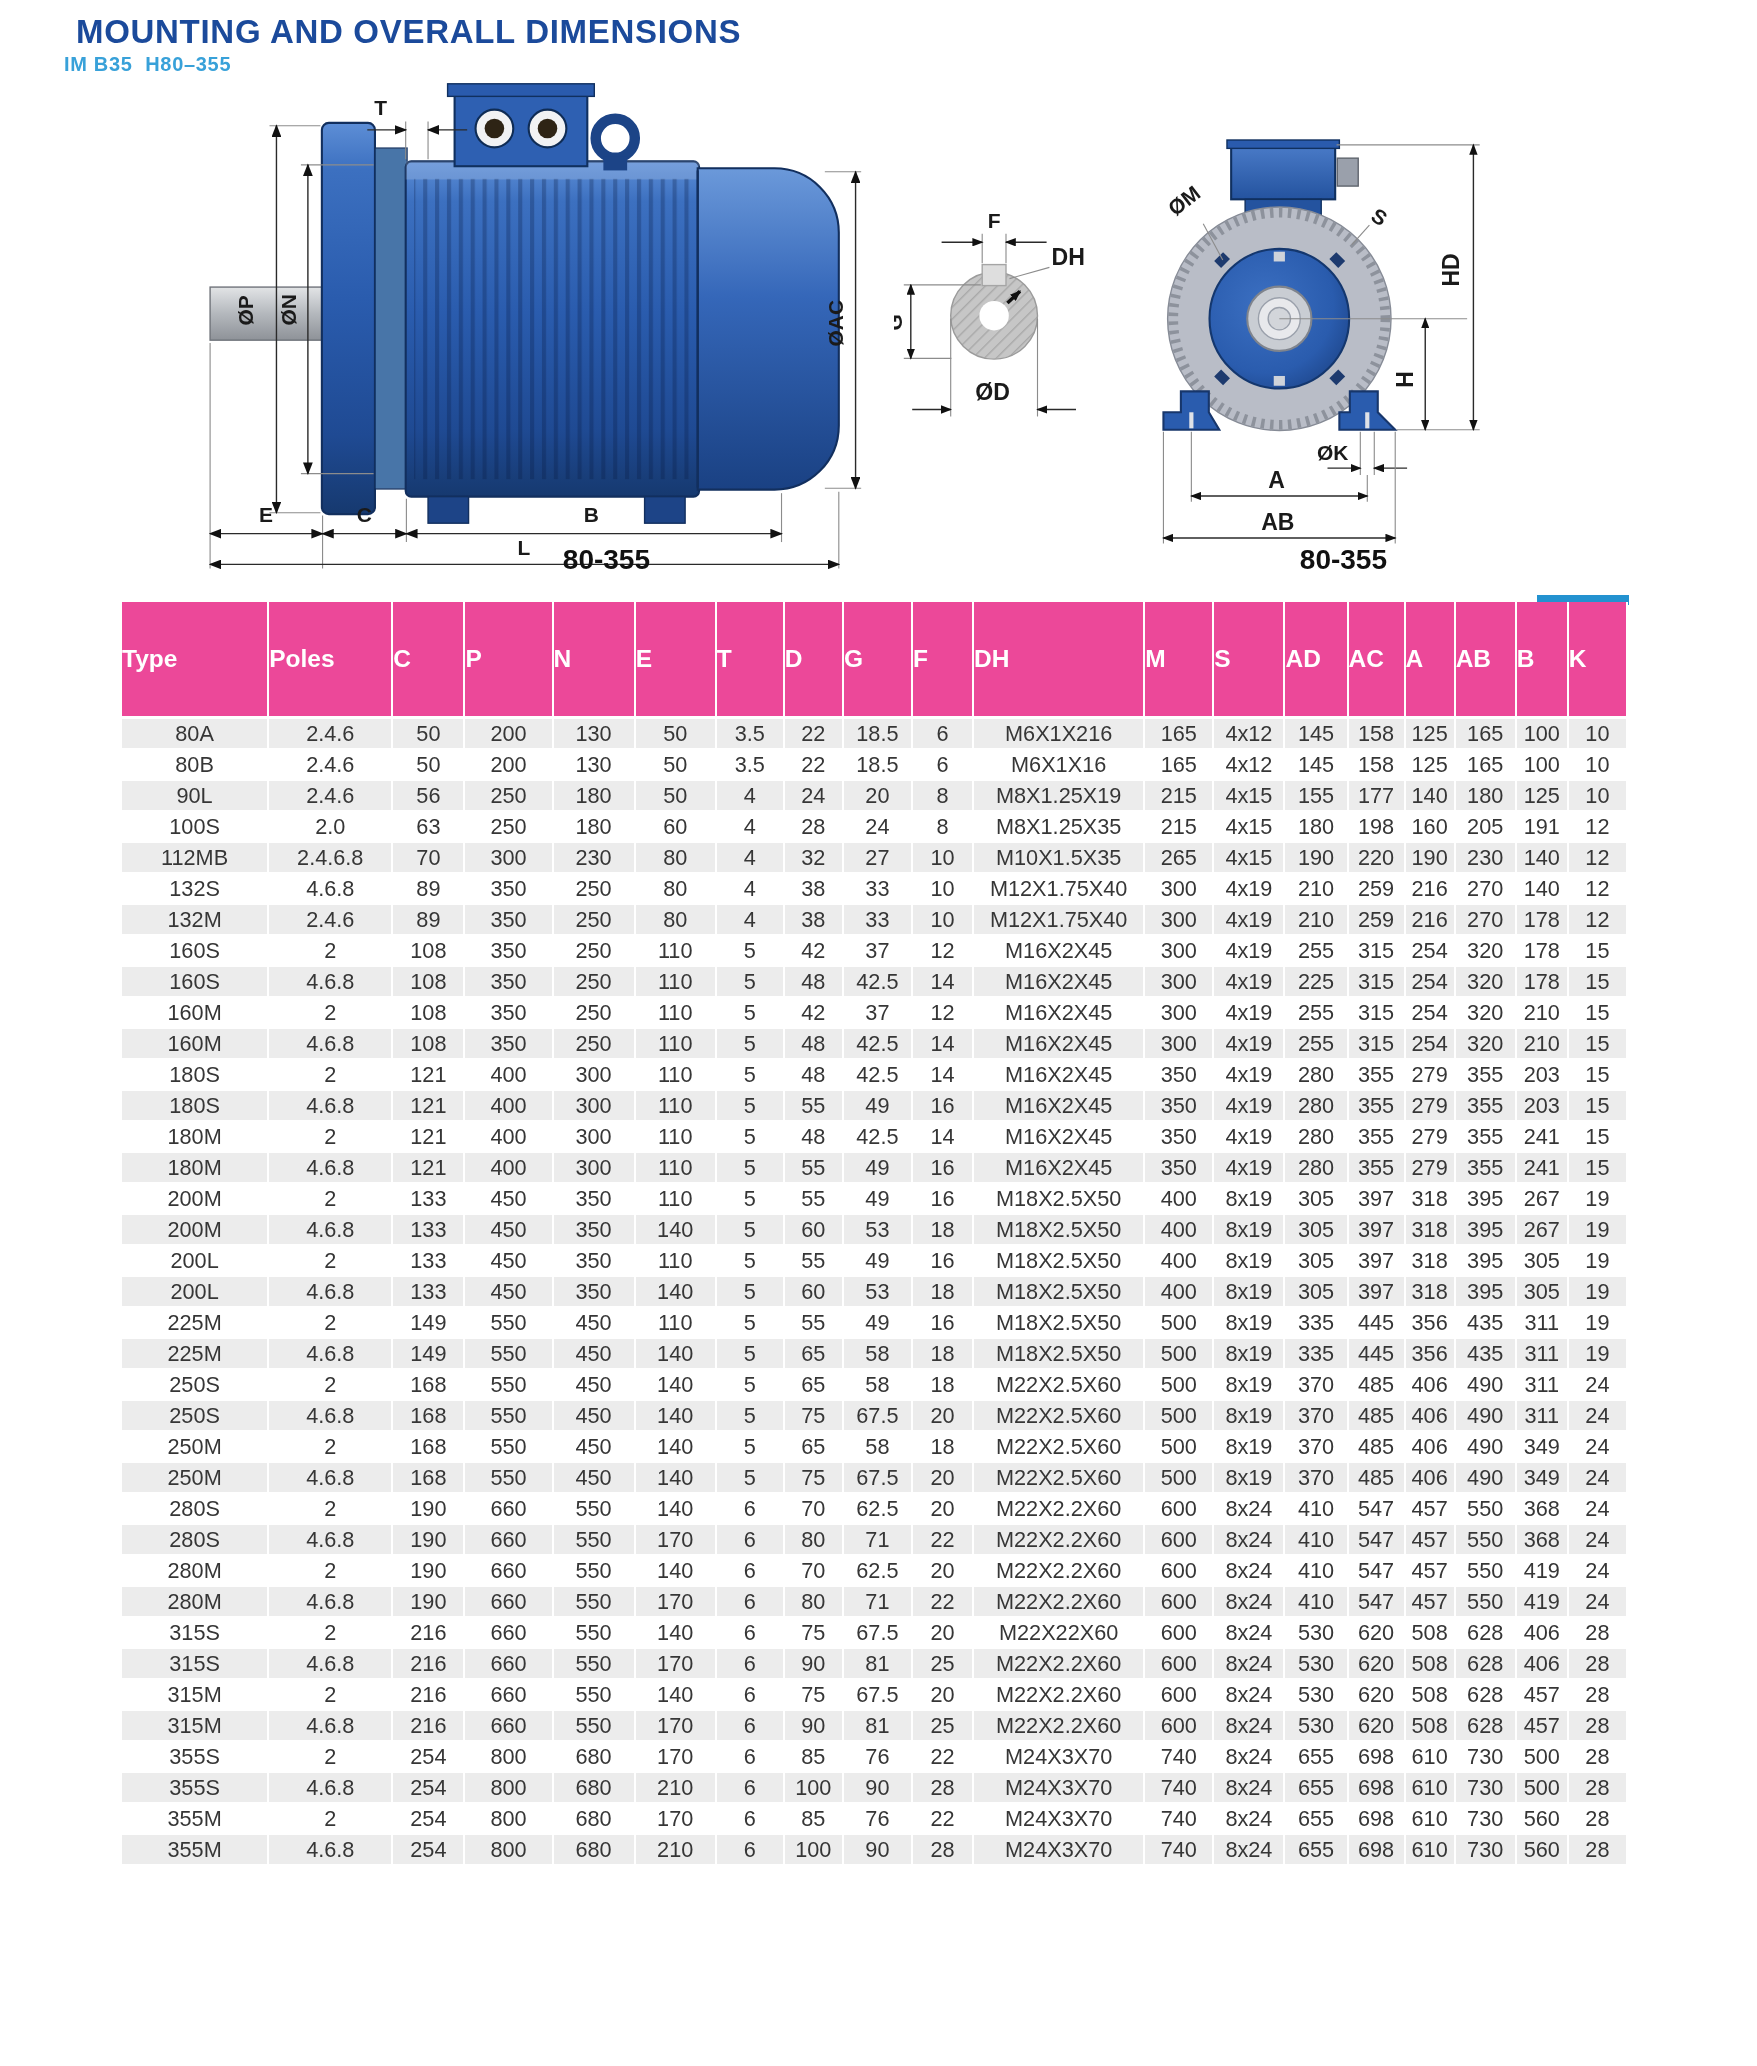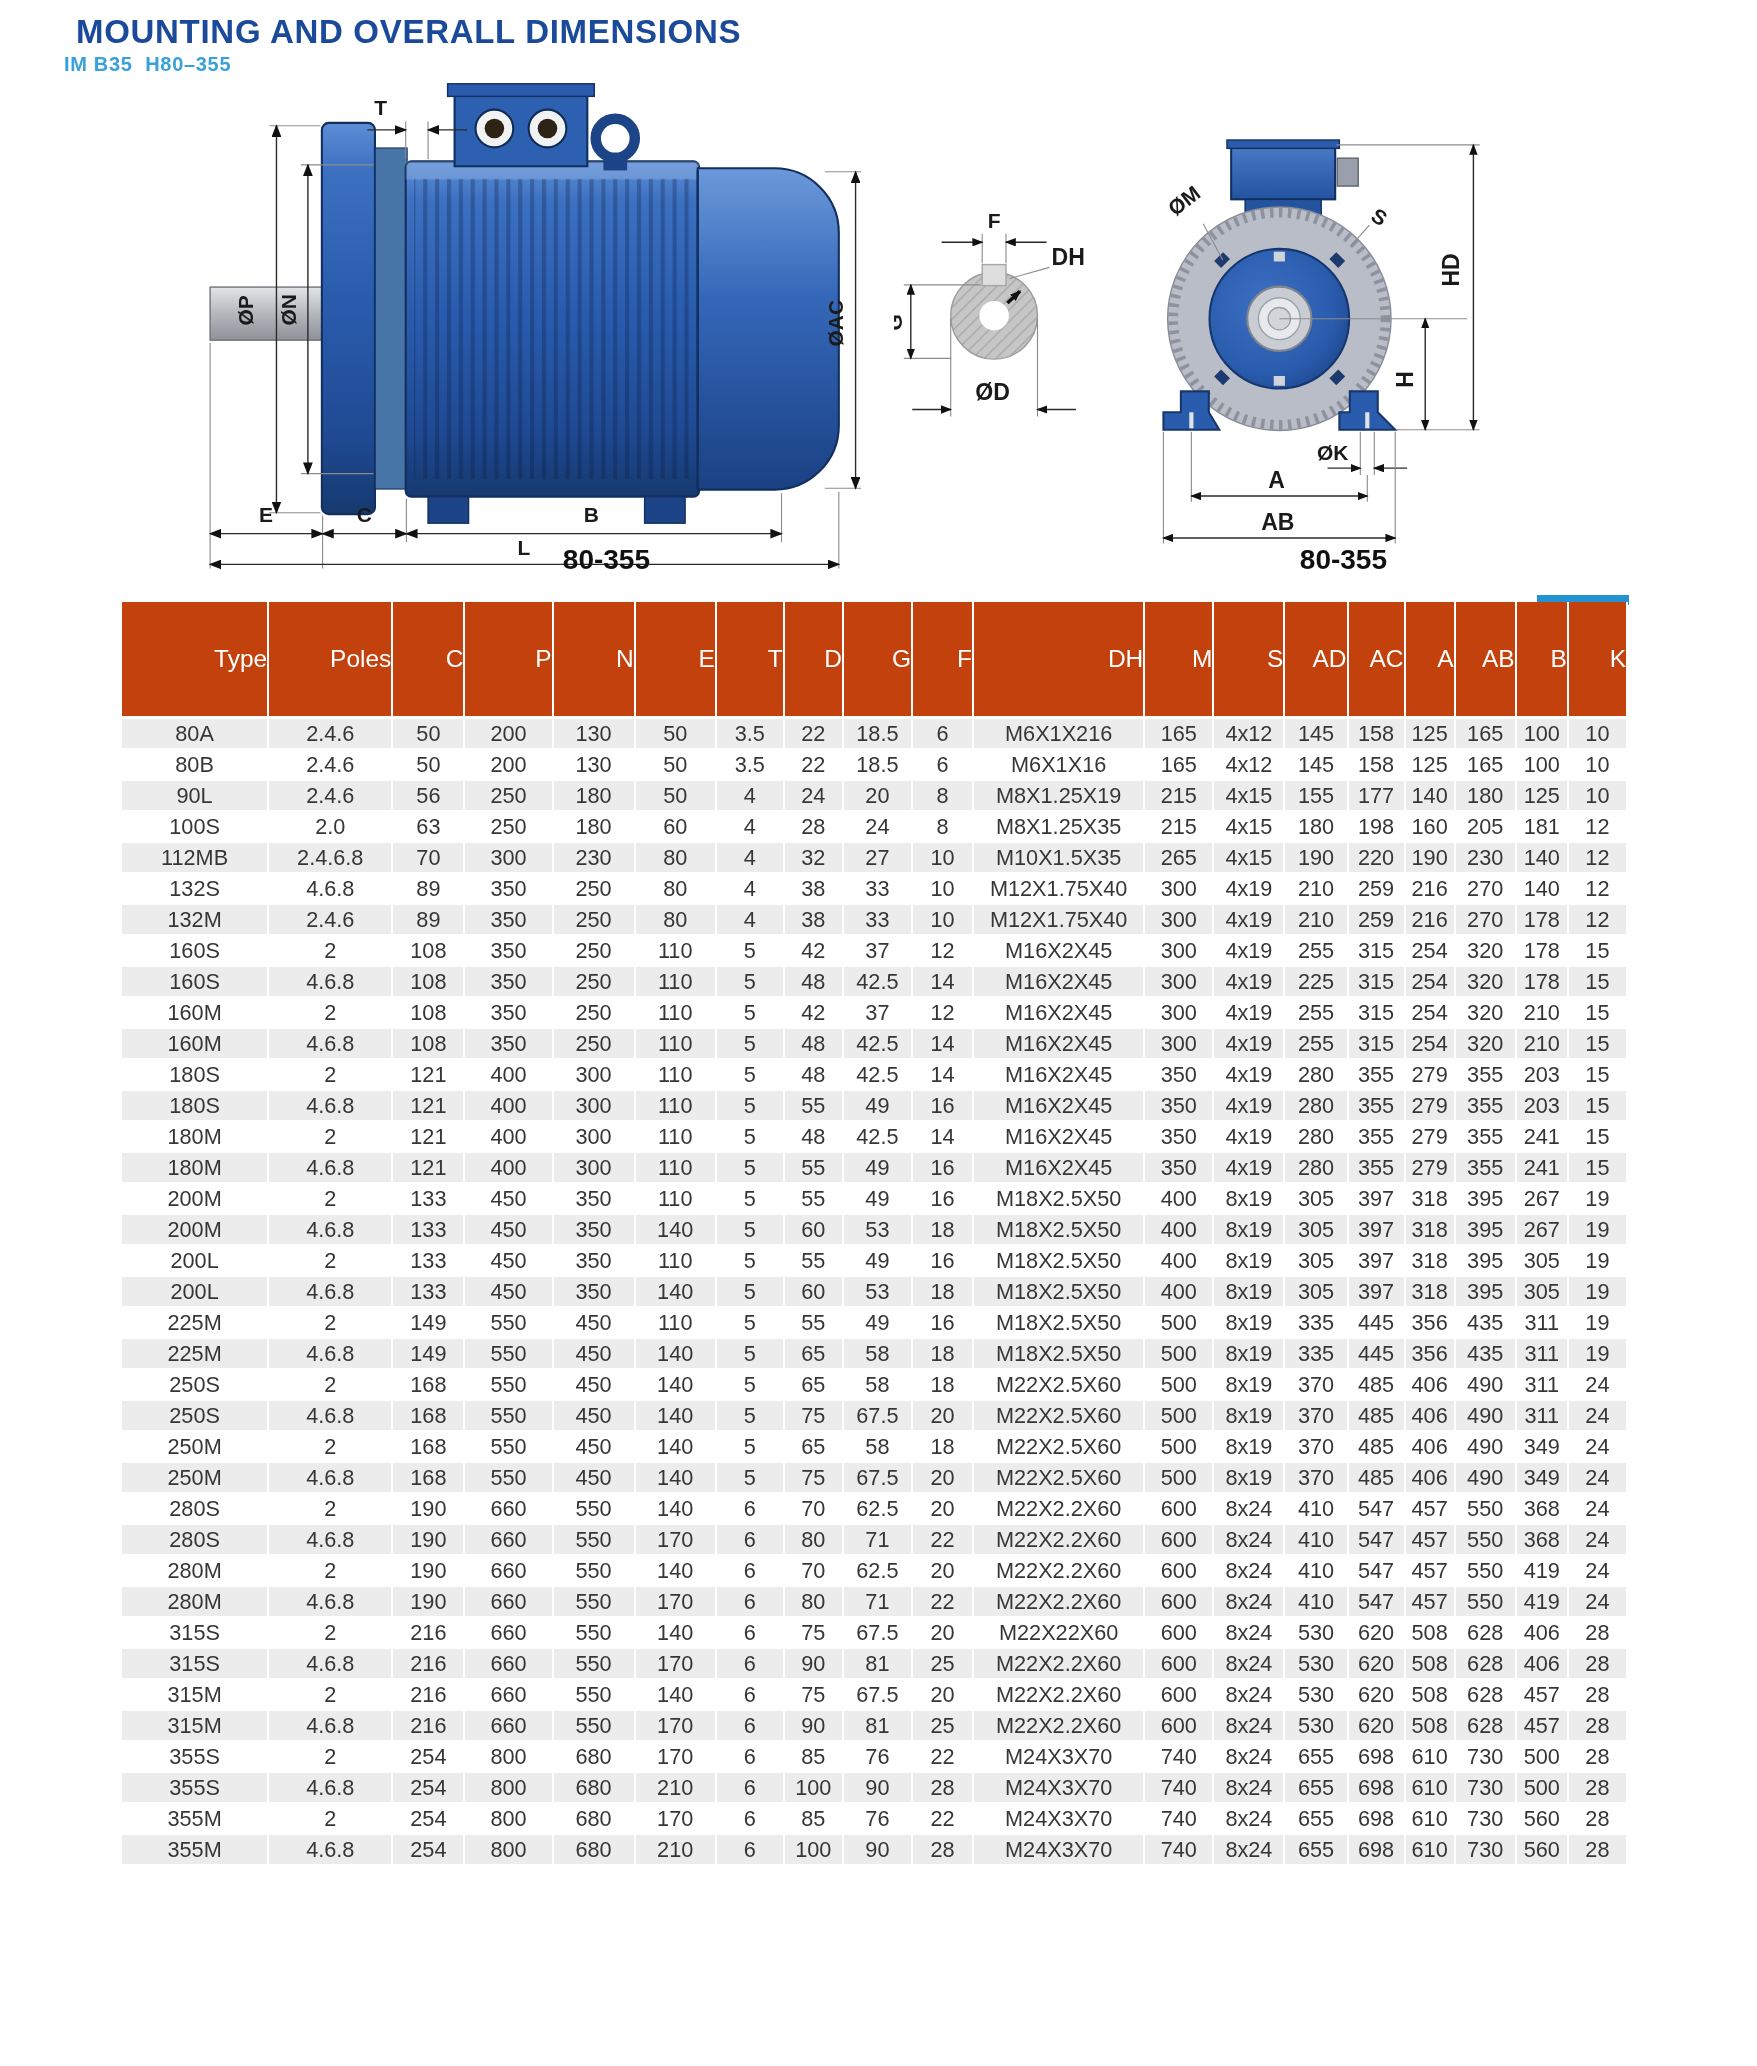--- a/index.html
+++ b/index.html
@@ -8,21 +8,21 @@
   .page-title{position:absolute;left:64px;top:12.6px;font-size:33px;font-weight:bold;color:#1b4a9b;letter-spacing:0.7px;white-space:pre;margin-left:12px;}
   .page-subtitle{position:absolute;left:64px;top:53px;font-size:20px;font-weight:bold;color:#38a1d9;letter-spacing:0.7px;white-space:pre;}
 
   .drawings{position:absolute;left:0;top:77px;width:1757px;height:517px;}
   .svg-abs{position:absolute;}
   .caption{position:absolute;top:467px;width:210px;text-align:right;font-size:28px;font-weight:bold;color:#111;}
   .caption.c1{left:440px;}
   .caption.c2{left:1177px;}
 
   .dim-table{position:absolute;left:122px;top:602px;width:1506px;border-collapse:separate;border-spacing:0;table-layout:fixed;}
-  .dim-table th{background:#c2410c;color:#fff;font-size:24.5px;font-weight:normal;height:117px;vertical-align:middle;text-align:right;border-right:2.1px solid #fff;border-bottom:3.5px solid #fff;padding:0;box-sizing:border-box;}
+  .dim-table th{background:#ec4899;color:#fff;font-size:24.5px;font-weight:bold;height:117px;vertical-align:middle;text-align:left;border-right:2.1px solid #fff;border-bottom:3.5px solid #fff;padding:0;box-sizing:border-box;}
   .dim-table td{font-size:21.7px;color:#363636;height:31px;line-height:28px;text-align:center;vertical-align:middle;border-right:2.1px solid #fff;border-bottom:2.8px solid #fff;padding:0;box-sizing:border-box;background:#fff;}
   .dim-table tr.alt td{background:#ececec;}
   .header-notch{position:absolute;left:1537px;top:595px;width:92px;height:9.8px;background:#2392d0;}
 
   text.dim{font-size:30px;font-weight:600;fill:#1a1a1a;}
   text.dimbig{font-size:33px;font-weight:600;fill:#1a1a1a;}
   .extln{stroke:#8c8c8c;stroke-width:1.6;fill:none;}
   .dimln{stroke:#2a2a2a;stroke-width:2;fill:none;}
 </style>
 </head>
@@ -368,21 +368,21 @@
         <td>28</td>
         <td>24</td>
         <td>8</td>
         <td>M8X1.25X35</td>
         <td>215</td>
         <td>4x15</td>
         <td>180</td>
         <td>198</td>
         <td>160</td>
         <td>205</td>
-        <td>181</td>
+        <td>191</td>
         <td>12</td>
       </tr>
       <tr class="alt">
         <td>112MB</td>
         <td>2.4.6.8</td>
         <td>70</td>
         <td>300</td>
         <td>230</td>
         <td>80</td>
         <td>4</td>

